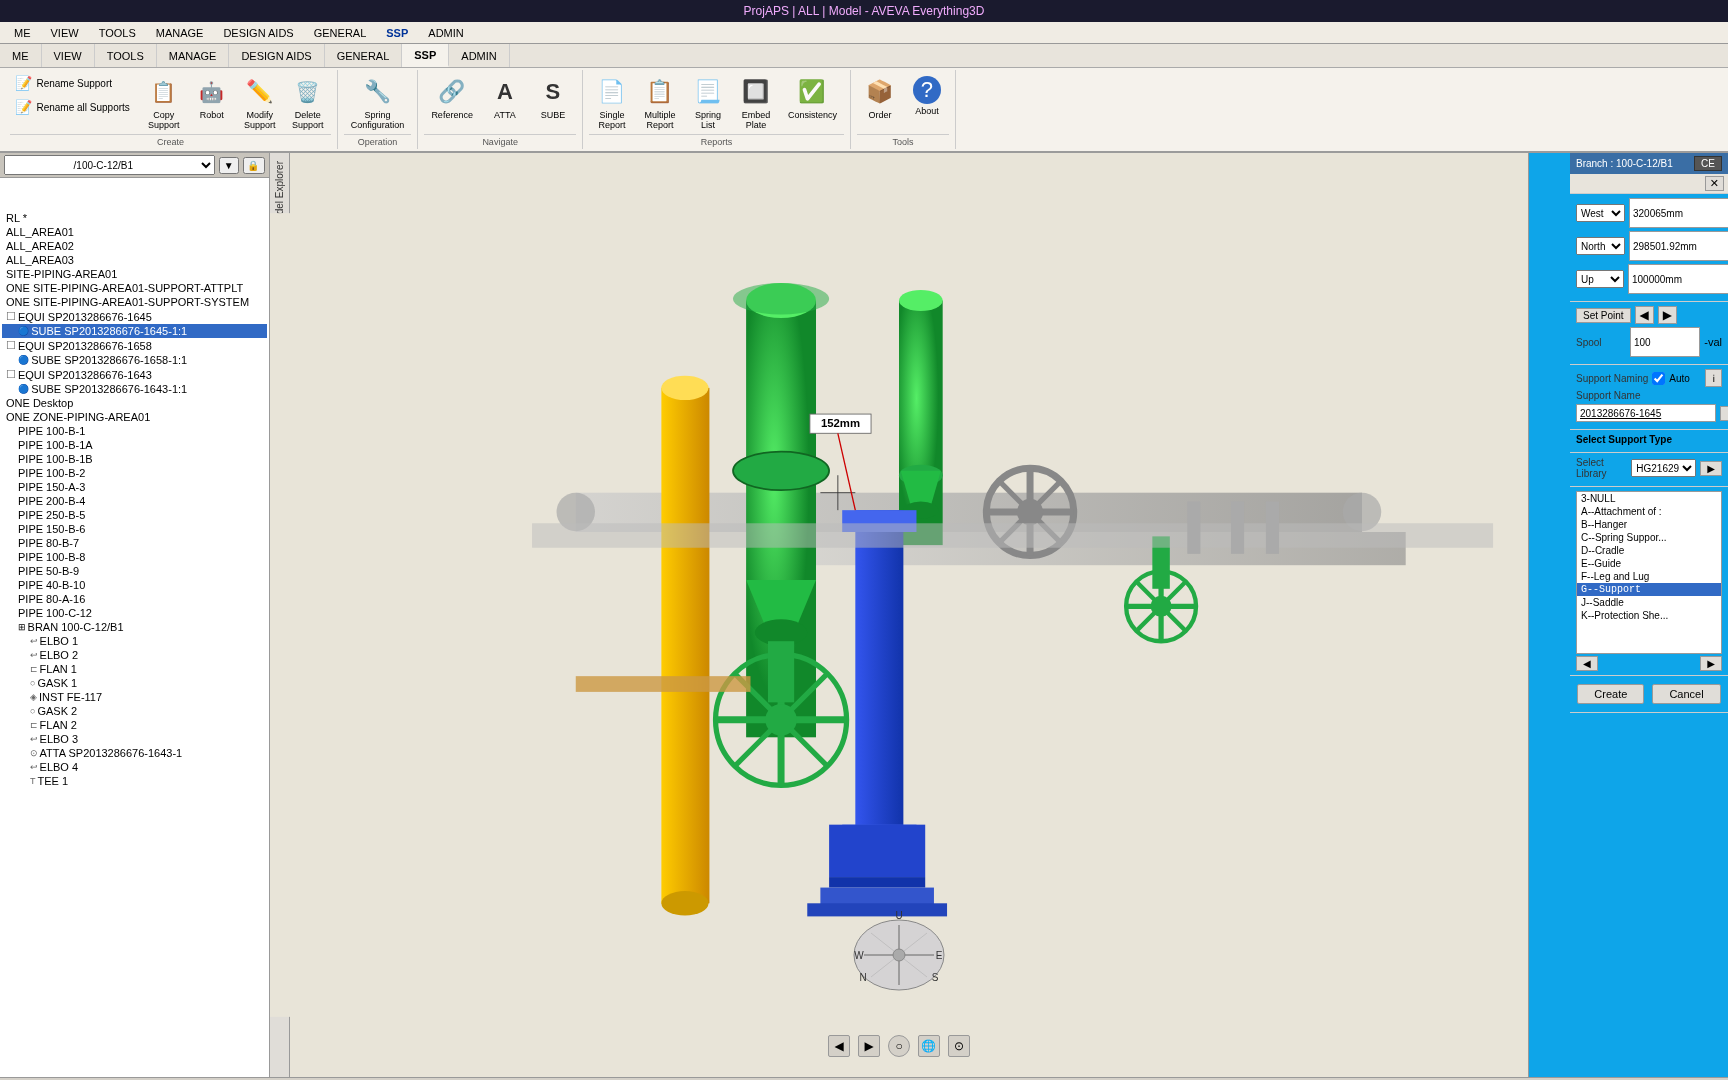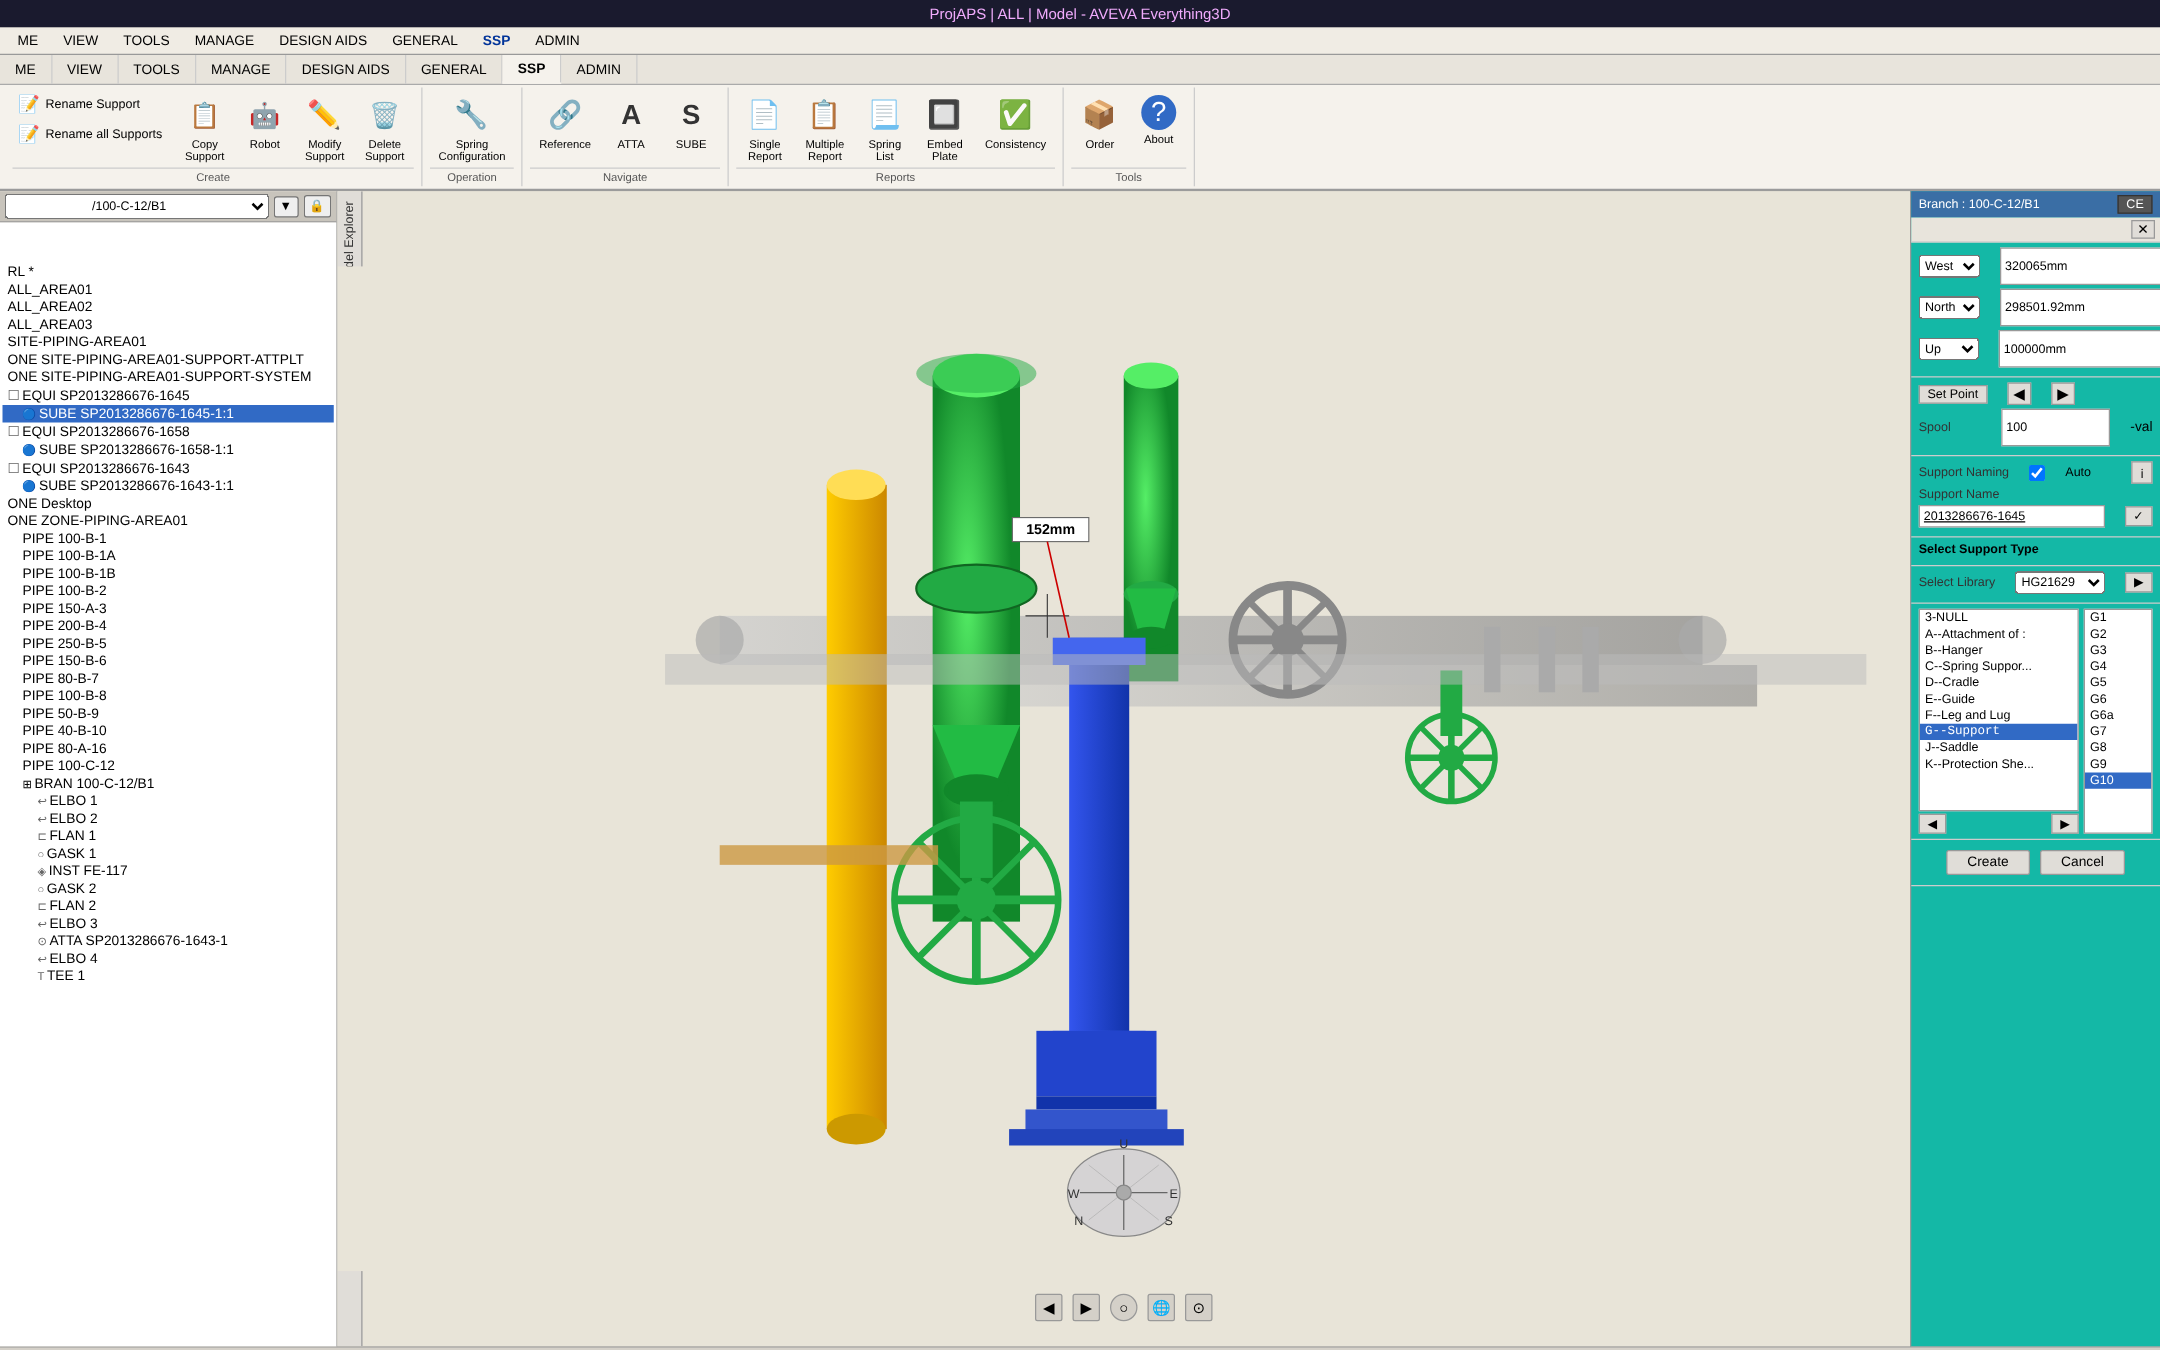--- a/index.html
+++ b/index.html
@@ -37,24 +37,24 @@
     #tree-area { flex: 1; overflow-y: auto; padding: 2px; background: #fff; }
     .tree-item { padding: 1px 4px; cursor: pointer; white-space: nowrap; overflow: hidden; text-overflow: ellipsis; font-size: 11px; display: flex; align-items: center; gap: 2px; }
     .tree-item.selected { background: #316ac5; color: #fff; }
     .tree-item.indent1 { padding-left: 16px; }
     .tree-item.indent2 { padding-left: 28px; }
 
     
     #viewport { flex: 1; background: #e8e4d8; position: relative; overflow: hidden; }
 
     
-    #right-panel { width: 200px; background: #14b8a6; border-left: 1px solid #999; display: flex; flex-direction: column; font-size: 11px; }
+    #right-panel { width: 200px; background: #0ea5e9; border-left: 1px solid #999; display: flex; flex-direction: column; font-size: 11px; padding-left: 41px; }
     #right-panel-header { background: #3a6ea5; color: #fff; padding: 3px 6px; font-size: 10px; display: flex; align-items: center; justify-content: space-between; }
     .rp-section { padding: 4px 6px; border-bottom: 1px solid #ccc; }
-    .rp-row { display: flex; align-items: center; gap: 16px; margin-bottom: 3px; }
+    .rp-row { display: flex; align-items: center; gap: 4px; margin-bottom: 3px; }
     .rp-label { font-size: 10px; color: #333; min-width: 50px; }
     .rp-select { font-size: 10px; width: 70px; height: 18px; }
     .rp-input { font-size: 10px; flex: 1; height: 30px; padding: 1px 3px; border: 1px solid #999; background: #fff; }
     .rp-btn { font-size: 10px; padding: 1px 6px; background: #e0ddd8; border: 1px solid #999; cursor: pointer; }
     .rp-btn-nav { font-size: 12px; padding: 0 4px; background: #e0ddd8; border: 1px solid #999; cursor: pointer; height: 18px; display: flex; align-items: center; justify-content: center; }
 
     
     .support-list { height: 180px; overflow-y: auto; background: #fff; border: 1px solid #999; }
     .support-list-row { padding: 1px 4px; cursor: pointer; font-size: 10px; white-space: nowrap; overflow: hidden; }
     .support-list-row.selected { background: #316ac5; color: #fff; font-family: Liberation Mono, monospace; }
@@ -502,35 +502,20 @@
             <div class="support-list-row">F--Leg and Lug</div>
             <div class="support-list-row selected">G--Support</div>
             <div class="support-list-row">J--Saddle</div>
             <div class="support-list-row">K--Protection She...</div>
           </div>
           <div style="display:flex; justify-content:space-between; margin-top:2px;">
             <button class="rp-btn" style="font-size:10px;">◀</button>
             <button class="rp-btn" style="font-size:10px;">▶</button>
           </div>
         </div>
-        <div style="width:55px; display:flex; flex-direction:column;">
-          <div class="g-list" style="flex:1; overflow-y:auto;">
-            <div class="g-list-row">G1</div>
-            <div class="g-list-row">G2</div>
-            <div class="g-list-row">G3</div>
-            <div class="g-list-row">G4</div>
-            <div class="g-list-row">G5</div>
-            <div class="g-list-row">G6</div>
-            <div class="g-list-row">G6a</div>
-            <div class="g-list-row">G7</div>
-            <div class="g-list-row">G8</div>
-            <div class="g-list-row">G9</div>
-            <div class="g-list-row selected">G10</div>
-          </div>
-        </div>
       </div>
     </div>
 
     <div class="rp-section" style="display:flex; gap:8px; justify-content:center; padding:8px;">
       <button style="font-size:11px; padding:3px 16px; background:#e0ddd8; border:1px solid #999; cursor:pointer; border-radius:2px;">Create</button>
       <button style="font-size:11px; padding:3px 16px; background:#e0ddd8; border:1px solid #999; cursor:pointer; border-radius:2px;">Cancel</button>
     </div>
 
   </div>
 </div>

